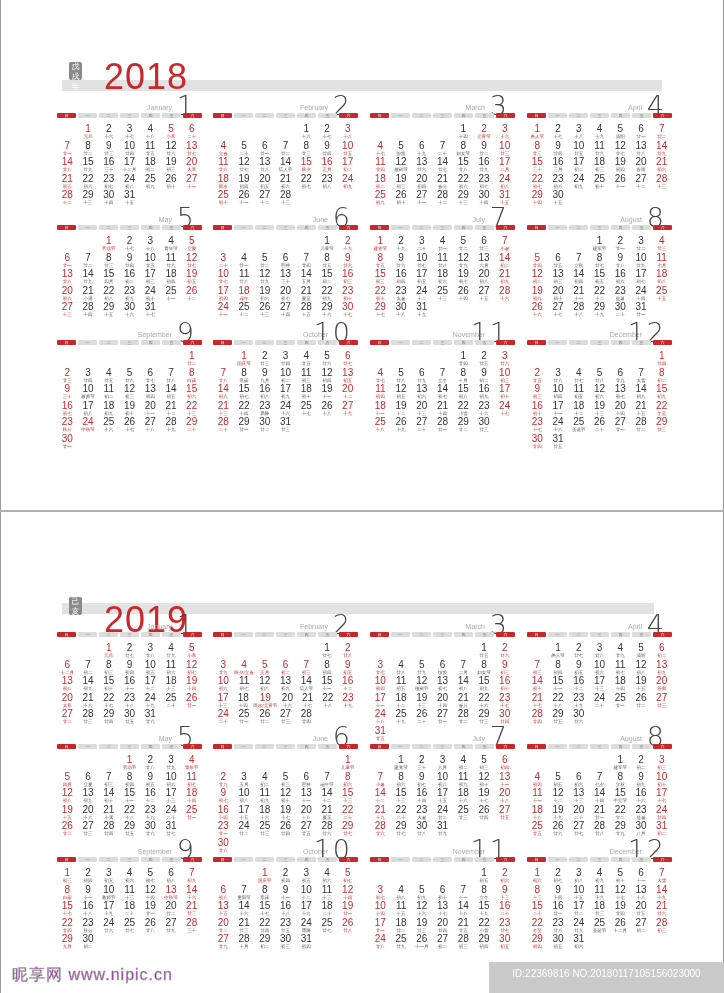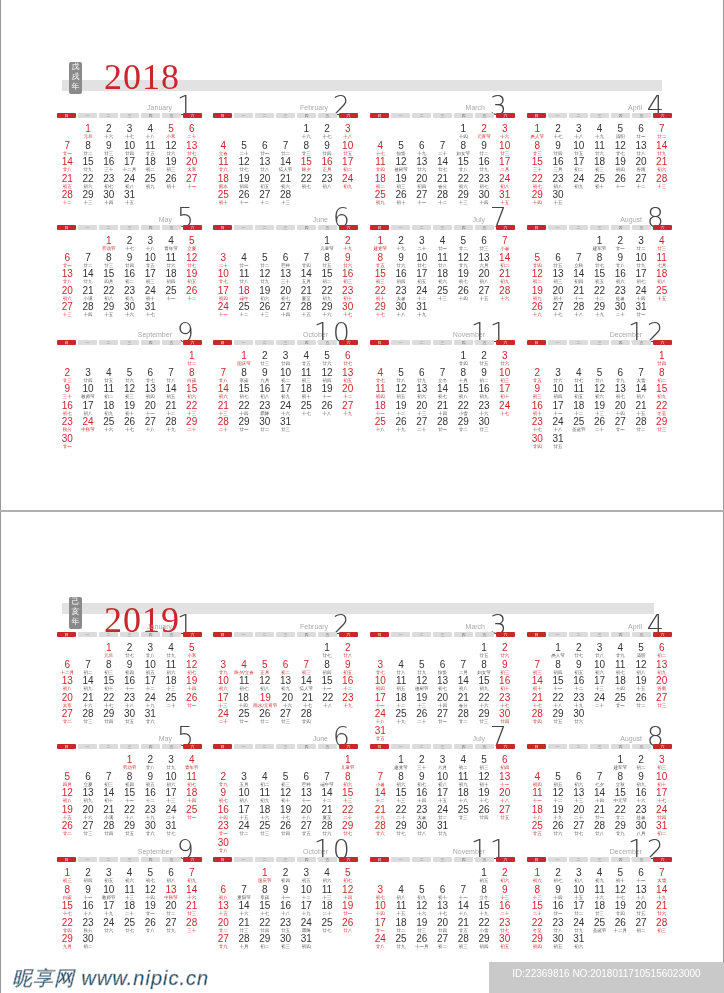--- a/index.html
+++ b/index.html
@@ -2,36 +2,36 @@
 <html><head>
 <meta charset="utf-8">
 <style>
   html,body{margin:0;padding:0;background:#fff;}
   body{width:724px;height:993px;position:relative;overflow:hidden;font-family:"Liberation Sans","DejaVu Sans",sans-serif;color:#333;}
   .page{position:absolute;left:0;width:722px;border-left:1px solid #999;border-right:1px solid #999;background:#fff;}
   .page.p1{top:0;height:510px;}
   .page.p2{top:512px;height:481px;}
   .divider{position:absolute;left:0;top:510px;width:724px;height:3px;background:#b0b0b0;}
   .year-bar{position:absolute;left:62px;height:11px;background:#e2e2e2;}
-  .zodiac{position:absolute;width:13px;height:32px;background:#8a8a8a;color:#fff;font-size:8px;line-height:10px;text-align:center;border-radius:2px;font-family:"DejaVu Sans",sans-serif;}
-  .year{position:absolute;font-family:Liberation Serif, serif;font-size:36px;color:#c8282c;letter-spacing:1px;}
+  .zodiac{position:absolute;width:13px;height:18px;background:#8a8a8a;color:#fff;font-size:8px;line-height:10px;text-align:center;border-radius:2px;font-family:"DejaVu Sans",sans-serif;}
+  .year{position:absolute;font-family:Liberation Sans, sans-serif;font-size:36px;color:#c8282c;letter-spacing:1px;}
   .month{position:absolute;width:145px;}
   .mhead{position:relative;height:20px;}
   .mname{position:absolute;right:30px;top:6px;font-size:7px;color:#a9a9a9;}
   .mnum{position:absolute;right:6px;top:-8px;font-size:27px;font-weight:300;color:#444;font-family:"DejaVu Sans",sans-serif;letter-spacing:2px;}
   .wk{display:flex;gap:2px;height:5px;margin-top:1px;}
   .wk span{flex:1;height:5px;border-radius:1px;background:#dcdcdc;font-size:4px;line-height:5px;text-align:center;color:#777;overflow:hidden;}
   .wk span.red{background:#c8282c;color:#fff;}
   .grid{margin-top:6px;}
   .row{display:flex;height:16.5px;}
   .cell{flex:1;text-align:center;}
   .d{font-size:10px;line-height:10px;color:#333;}
   .l{font-size:4.5px;line-height:6px;color:#555;white-space:nowrap;font-family:"DejaVu Sans",sans-serif;}
   .cell.red .d,.cell.red .l{color:#c8282c;}
-  .foot-logo{position:absolute;left:12px;top:965px;font-size:20px;color:#0c4a6e;-webkit-text-stroke:0.6px #aaa;font-style:italic;letter-spacing:1px;}
+  .foot-logo{position:absolute;left:12px;top:965px;font-size:16px;color:#a21caf;-webkit-text-stroke:0.6px #aaa;letter-spacing:1px;}
   .foot-id{position:absolute;left:489px;top:962px;width:235px;height:35px;background:#c9c9c9;color:#fff;font-size:10px;line-height:24px;text-align:center;}
 </style>
 </head>
 <body>
 
 <div class="page p1"></div>
 <div class="divider"></div>
 <div class="page p2"></div>
 
 <div class="year-bar" style="top:80px;width:600px;"></div>

